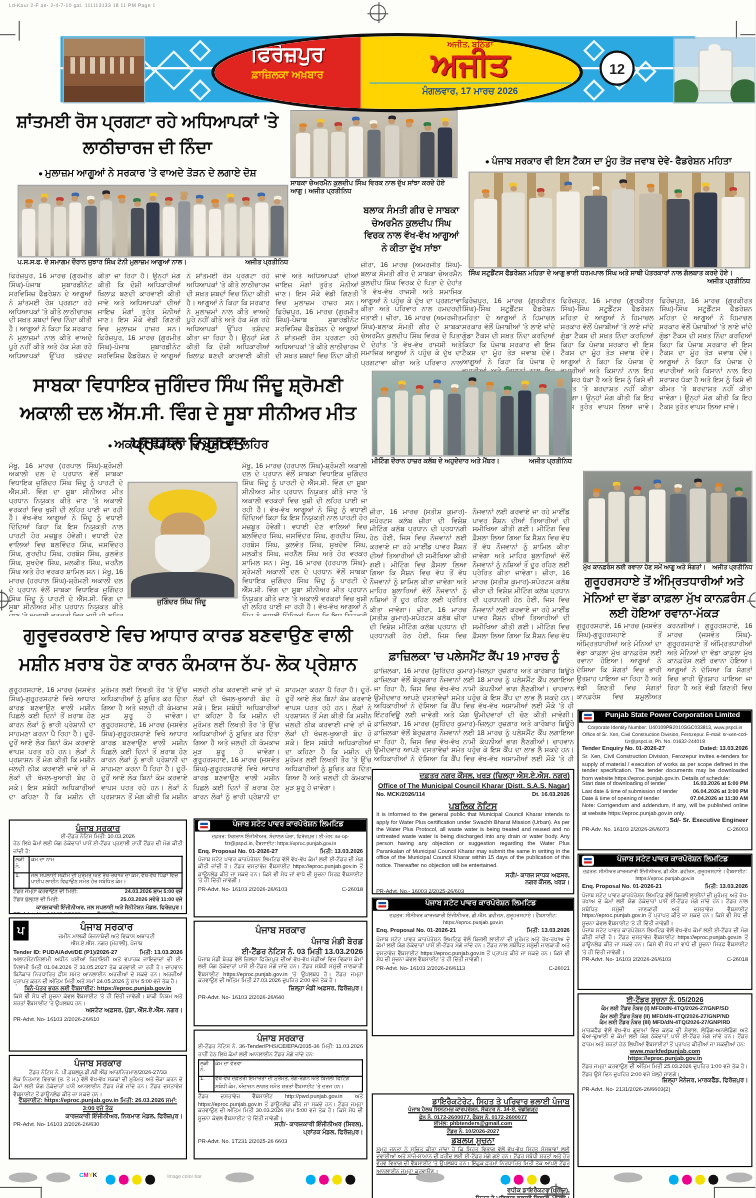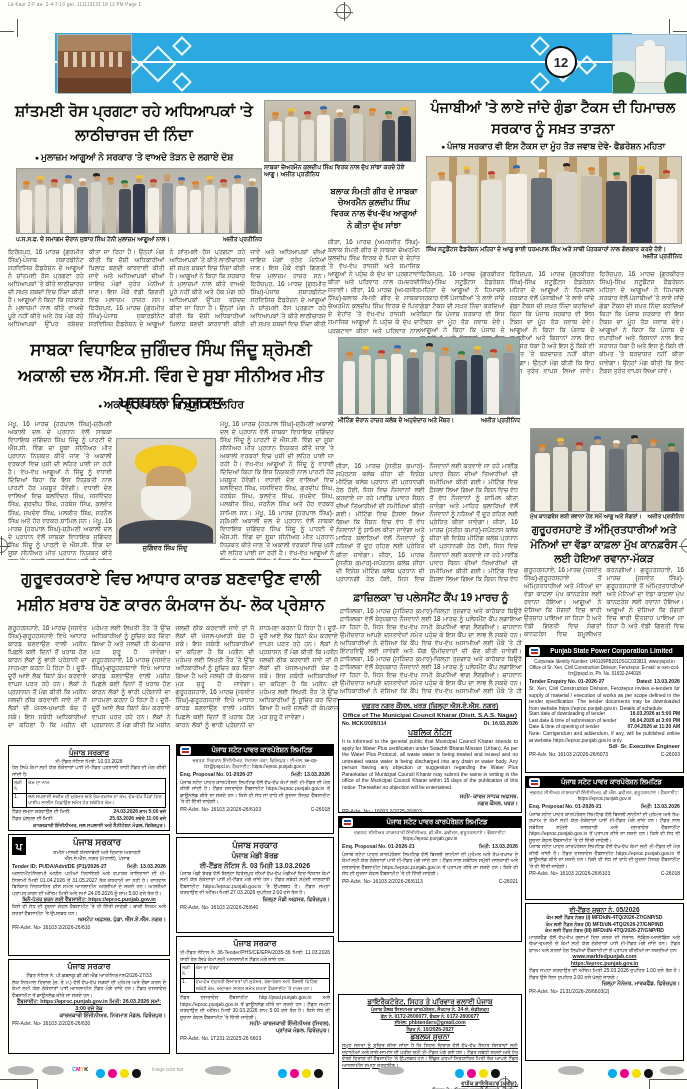--- a/index.html
+++ b/index.html
@@ -54,21 +54,21 @@
   .person .head{width:6px;height:5px;border-radius:50%;background:#c89b6e;margin-top:-1px;}
   .person .torso{width:85%;flex:1;border-radius:3px 3px 0 0;margin-top:1px;}
   .portrait{background:linear-gradient(#ddd6c6,#cfc6b2);border:1px solid #999;position:relative;overflow:hidden;}
   .portrait .turb{position:absolute;left:18%;top:6%;width:64%;height:30%;background:#F2C91E;border-radius:50% 50% 42% 42%;}
   .portrait .face{position:absolute;left:30%;top:26%;width:40%;height:30%;background:#c99f6a;border-radius:45%;}
   .portrait .beard{position:absolute;left:24%;top:45%;width:52%;height:34%;background:#f2f0ea;border-radius:18% 18% 50% 50%;}
   .portrait .coat{position:absolute;left:2%;bottom:-4%;width:96%;height:26%;background:#41464f;border-radius:40% 40% 0 0;}
   
   .adbox{border:1px solid #000;background:#fff;padding:2px 3px;box-sizing:border-box;overflow:hidden;font-size:5.2px;line-height:1.3;}
   .ad-title{font-weight:bold;text-align:center;font-size:8.5px;text-decoration:underline;}
-  .ad-title2{font-weight:bold;text-align:center;font-size:7.5px;}
+  .ad-title2{font-weight:bold;text-align:right;font-size:7.5px;}
   .ad-sub{text-align:center;font-size:5px;}
   .ad-refrow{display:flex;justify-content:space-between;font-weight:bold;font-size:5.2px;margin:1px 0;}
   .ad-body{text-align:justify;font-size:5px;line-height:1.3;}
   .ad-sign{text-align:right;font-weight:bold;font-size:5.5px;line-height:1.25;}
   .ad-pr{display:flex;justify-content:space-between;font-size:5px;margin-top:1px;}
   .ad-link{text-align:center;font-weight:bold;text-decoration:underline;font-size:5.3px;}
   .banner{background:#000;color:#fff;display:flex;align-items:center;gap:3px;padding:1px 3px;margin:-2px -3px 2px -3px;}
   .banner .btxt{font-weight:bold;font-size:6.8px;flex:1;text-align:center;}
   .pspcl-logo{width:11px;height:9px;background:#fff;border-radius:2px;position:relative;flex:none;}
   .pspcl-logo:before{content:"";position:absolute;left:2px;top:2px;width:7px;height:2px;background:#1550A0;}
@@ -110,20 +110,31 @@
 </div>
 <div class="abs mast-photo" style="left:57px;top:34px;width:73px;height:58px;background:linear-gradient(#a9825e 0 28%,#8a5a3a 28% 75%,#6a4028 75% 100%);">
   <div style="position:absolute;left:8%;top:30%;width:84%;height:26%;background:repeating-linear-gradient(90deg,#f0e2cc 0 4px,#8a5a3a 4px 9px);opacity:.8;"></div>
 </div>
 <div class="abs mast-photo" style="left:612px;top:34px;width:73px;height:58px;background:linear-gradient(#bcd8ea 0 45%,#dfe8e2 45% 100%);">
   <div style="position:absolute;left:30%;top:18%;width:40%;height:62%;background:#f4f2ec;border:1px solid #c8c4b8;border-radius:4px 4px 0 0;"></div>
   <div style="position:absolute;left:42%;top:8%;width:16%;height:14%;background:#f4f2ec;border-radius:50% 50% 0 0;"></div>
   <div style="position:absolute;left:-6%;bottom:-8%;width:36%;height:45%;background:#3f7a42;border-radius:50%;"></div>
   <div style="position:absolute;right:-6%;bottom:-8%;width:36%;height:45%;background:#356b38;border-radius:50%;"></div>
 </div>
+<div class="abs oval" style="left:192px;top:30px;width:332px;height:66px;">
+  <div class="oval-red">
+    <div class="ed-name">ਫਿਰੋਜ਼ਪੁਰ</div>
+    <div class="ed-sub">ਫ਼ਾਜ਼ਿਲਕਾ ਅਖ਼ਬਾਰ</div>
+  </div>
+  <div class="oval-yellow">
+    <div class="brand-small">ਅਜੀਤ, ਬਠਿੰਡਾ</div>
+    <div class="brand">ਅਜੀਤ</div>
+    <div class="brand-date">ਮੰਗਲਵਾਰ, 17 ਮਾਰਚ 2026</div>
+  </div>
+</div>
 <div class="abs pageno" style="left:545px;top:46px;width:28px;height:28px;">12</div>
 
 <div class="abs headline h-lg" style="left:8px;top:99px;width:252px;">ਸ਼ਾਂਤਮਈ ਰੋਸ ਪ੍ਰਗਟਾ ਰਹੇ ਅਧਿਆਪਕਾਂ 'ਤੇ ਲਾਠੀਚਾਰਜ ਦੀ ਨਿੰਦਾ</div>
 <div class="abs subhead" style="left:8px;top:152px;width:252px;">ਮੁਲਾਜ਼ਮ ਆਗੂਆਂ ਨੇ ਸਰਕਾਰ 'ਤੇ ਵਾਅਦੇ ਤੋੜਨ ਦੇ ਲਗਾਏ ਦੋਸ਼</div>
 <div class="abs photo" style="left:16px;top:168px;width:246px;height:66px;background:linear-gradient(#b9b4aa,#cfc9bb 70%,#a79f92);">
       <div class="person" style="height: 82%;">
         <i class="turban" style="background: rgb(224, 132, 40);"></i>
         <i class="head"></i>
         <i class="torso" style="background: rgb(243, 239, 230);"></i>
       </div>
@@ -261,21 +272,20 @@
         <i class="torso" style="background: rgb(50, 57, 74);"></i>
       </div>
     </div>
 <div class="abs caption" style="left:264px;top:164px;width:152px;display:block;">
   <span>ਸਾਬਕਾ ਚੇਅਰਮੈਨ ਕੁਲਦੀਪ ਸਿੰਘ ਵਿਰਕ ਨਾਲ ਦੁੱਖ ਸਾਂਝਾ ਕਰਦੇ ਹੋਏ ਆਗੂ।</span>
   <span class="credit">ਅਜੀਤ ਪ੍ਰਤੀਨਿਧ</span>
 </div>
 <div class="abs headline h-xs" style="left:328px;top:186px;width:92px;">ਬਲਾਕ ਸੰਮਤੀ ਗੀਰ ਦੇ ਸਾਬਕਾ ਚੇਅਰਮੈਨ ਕੁਲਦੀਪ ਸਿੰਘ ਵਿਰਕ ਨਾਲ ਵੱਖ-ਵੱਖ ਆਗੂਆਂ ਨੇ ਕੀਤਾ ਦੁੱਖ ਸਾਂਝਾ</div>
 <div class="abs body-text" style="left:328px;top:238px;width:92px;height:96px;">ਜ਼ੀਰਾ, 16 ਮਾਰਚ (ਅਮਰਜੀਤ ਸਿੰਘ)-ਬਲਾਕ ਸੰਮਤੀ ਗੀਰ ਦੇ ਸਾਬਕਾ ਚੇਅਰਮੈਨ ਕੁਲਦੀਪ ਸਿੰਘ ਵਿਰਕ ਦੇ ਪਿਤਾ ਦੇ ਦੇਹਾਂਤ 'ਤੇ ਵੱਖ-ਵੱਖ ਰਾਜਸੀ ਅਤੇ ਸਮਾਜਿਕ ਆਗੂਆਂ ਨੇ ਪਹੁੰਚ ਕੇ ਦੁੱਖ ਦਾ ਪ੍ਰਗਟਾਵਾ ਕੀਤਾ ਅਤੇ ਪਰਿਵਾਰ ਨਾਲ ਹਮਦਰਦੀ ਜਤਾਈ। ਜ਼ੀਰਾ, 16 ਮਾਰਚ (ਅਮਰਜੀਤ ਸਿੰਘ)-ਬਲਾਕ ਸੰਮਤੀ ਗੀਰ ਦੇ ਸਾਬਕਾ ਚੇਅਰਮੈਨ ਕੁਲਦੀਪ ਸਿੰਘ ਵਿਰਕ ਦੇ ਪਿਤਾ ਦੇ ਦੇਹਾਂਤ 'ਤੇ ਵੱਖ-ਵੱਖ ਰਾਜਸੀ ਅਤੇ ਸਮਾਜਿਕ ਆਗੂਆਂ ਨੇ ਪਹੁੰਚ ਕੇ ਦੁੱਖ ਦਾ ਪ੍ਰਗਟਾਵਾ ਕੀਤਾ ਅਤੇ ਪਰਿਵਾਰ ਨਾਲ ਹਮਦਰਦੀ ਜਤਾਈ। </div>
 
-<div class="abs headline h-md" style="left:424px;top:97px;width:258px;">ਪੰਜਾਬੀਆਂ 'ਤੇ ਲਾਏ ਜਾਂਦੇ ਗੁੰਡਾ ਟੈਕਸ ਦੀ ਹਿਮਾਚਲ ਸਰਕਾਰ ਨੂੰ ਸਖ਼ਤ ਤਾੜਨਾ</div>
 <div class="abs subhead" style="left:424px;top:141px;width:258px;font-size:8.5px;">ਪੰਜਾਬ ਸਰਕਾਰ ਵੀ ਇਸ ਟੈਕਸ ਦਾ ਮੂੰਹ ਤੋੜ ਜਵਾਬ ਦੇਵੇ- ਫੈਡਰੇਸ਼ਨ ਮਹਿਤਾ</div>
 <div class="abs photo" style="left:426px;top:156px;width:256px;height:88px;background:repeating-linear-gradient(90deg,#d8cdb2 0 22px,#b8996a 22px 30px),linear-gradient(#d8cdb2,#a89a80);">
       <div class="person" style="height: 82%;">
         <i class="turban" style="background: rgb(224, 132, 40);"></i>
         <i class="head"></i>
         <i class="torso" style="background: rgb(243, 239, 230);"></i>
       </div>
       <div class="person" style="height: 89%;">
         <i class="turban" style="background: rgb(242, 196, 46);"></i>
         <i class="head"></i>

